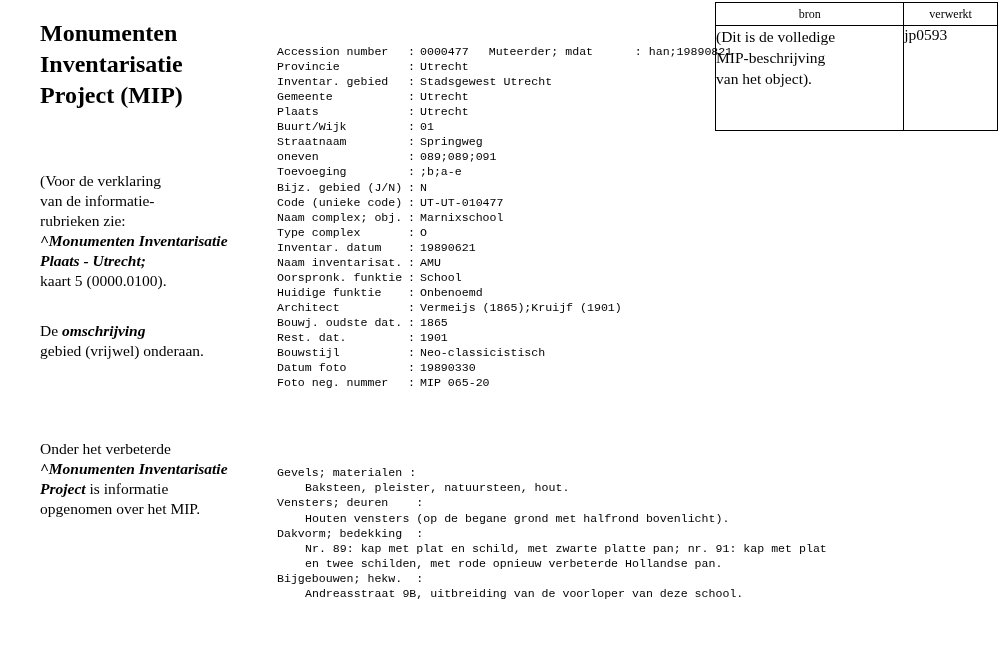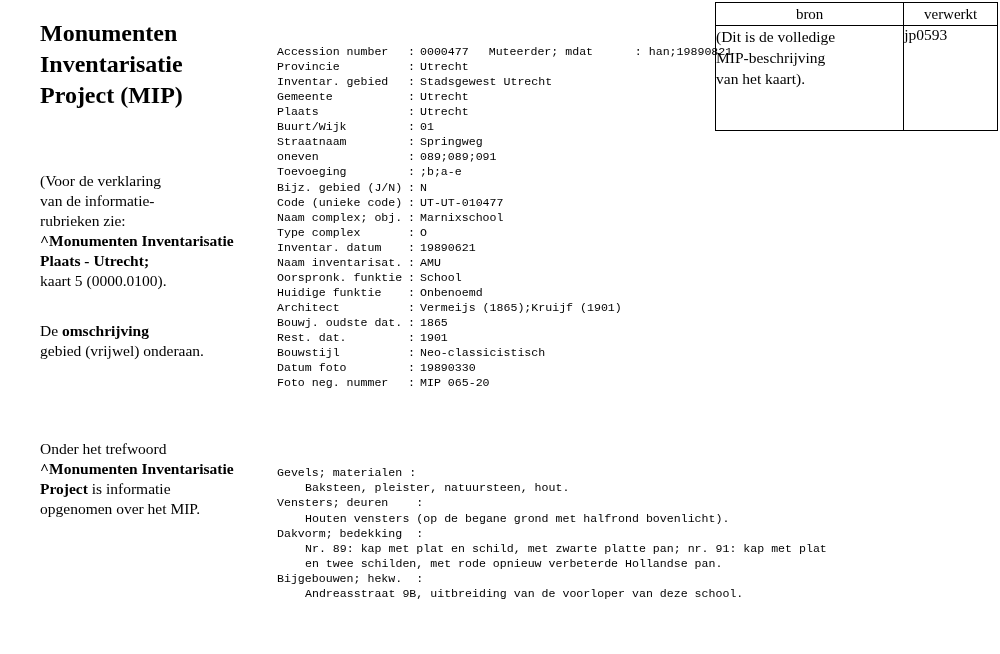--- a/index.html
+++ b/index.html
@@ -29,21 +29,21 @@
     line-height: 31px;
     font-weight: bold;
   }
   .note-block {
     font-size: 15.5px;
     line-height: 20px;
   }
   #note1 { margin-top: 60px; }
   #note2 { margin-top: 30px; }
   #note3 { margin-top: 78px; }
-  .bold { font-weight: bold; }
+  .bold { font-weight: bold; font-style: italic; }
 
   
   #record {
     position: absolute;
     left: 277px;
     top: 14px;
     width: 600px;
     font-family: "Liberation Mono", monospace;
     font-size: 11.6px;
     line-height: 15.05px;
@@ -81,21 +81,21 @@
     font-family: "Liberation Serif", serif;
   }
   #right-table td, #right-table th {
     border: 1.5px solid #000;
     padding: 0;
     vertical-align: top;
   }
   .th-cell {
     text-align: center;
     font-weight: normal;
-    font-size: 15px;
+    font-size: 12px;
     height: 22px;
     line-height: 22px;
   }
   .col-bron { width: 188px; }
   .col-verwerkt { width: 93px; }
   .body-bron {
     font-size: 15.5px;
     line-height: 21px;
     padding: 8px 10px 8px 8px;
     height: 104px;
@@ -123,21 +123,21 @@
     <div class="bold">Plaats - Utrecht;</div>
     <div>kaart 5 (0000.0100).</div>
   </div>
 
   <div class="note-block" id="note2">
     <div><span>De </span><span class="bold">omschrijving</span></div>
     <div>gebied (vrijwel) onderaan.</div>
   </div>
 
   <div class="note-block" id="note3">
-    <div>Onder het trefwoord</div>
+    <div>Onder het verbeterde</div>
     <div class="bold">^Monumenten Inventarisatie</div>
     <div><span class="bold">Project</span><span> is informatie</span></div>
     <div>opgenomen over het MIP.</div>
   </div>
 </div>
 
 <div id="record">
   <div id="record-fields"><span class="rec-row"><span class="rec-label">Accession number</span><span class="rec-colon">:</span><span class="rec-val">0000477</span><span class="extra-col">Muteerder; mdat      : han;19890821</span></span><span class="rec-row"><span class="rec-label">Provincie</span><span class="rec-colon">:</span><span class="rec-val">Utrecht</span></span><span class="rec-row"><span class="rec-label">Inventar. gebied</span><span class="rec-colon">:</span><span class="rec-val">Stadsgewest Utrecht</span></span><span class="rec-row"><span class="rec-label">Gemeente</span><span class="rec-colon">:</span><span class="rec-val">Utrecht</span></span><span class="rec-row"><span class="rec-label">Plaats</span><span class="rec-colon">:</span><span class="rec-val">Utrecht</span></span><span class="rec-row"><span class="rec-label">Buurt/Wijk</span><span class="rec-colon">:</span><span class="rec-val">01</span></span><span class="rec-row"><span class="rec-label">Straatnaam</span><span class="rec-colon">:</span><span class="rec-val">Springweg</span></span><span class="rec-row"><span class="rec-label">oneven</span><span class="rec-colon">:</span><span class="rec-val">089;089;091</span></span><span class="rec-row"><span class="rec-label">Toevoeging</span><span class="rec-colon">:</span><span class="rec-val">;b;a-e</span></span><span class="rec-row"><span class="rec-label">Bijz. gebied (J/N)</span><span class="rec-colon">:</span><span class="rec-val">N</span></span><span class="rec-row"><span class="rec-label">Code (unieke code)</span><span class="rec-colon">:</span><span class="rec-val">UT-UT-010477</span></span><span class="rec-row"><span class="rec-label">Naam complex; obj.</span><span class="rec-colon">:</span><span class="rec-val">Marnixschool</span></span><span class="rec-row"><span class="rec-label">Type complex</span><span class="rec-colon">:</span><span class="rec-val">O</span></span><span class="rec-row"><span class="rec-label">Inventar. datum</span><span class="rec-colon">:</span><span class="rec-val">19890621</span></span><span class="rec-row"><span class="rec-label">Naam inventarisat.</span><span class="rec-colon">:</span><span class="rec-val">AMU</span></span><span class="rec-row"><span class="rec-label">Oorspronk. funktie</span><span class="rec-colon">:</span><span class="rec-val">School</span></span><span class="rec-row"><span class="rec-label">Huidige funktie</span><span class="rec-colon">:</span><span class="rec-val">Onbenoemd</span></span><span class="rec-row"><span class="rec-label">Architect</span><span class="rec-colon">:</span><span class="rec-val">Vermeijs (1865);Kruijf (1901)</span></span><span class="rec-row"><span class="rec-label">Bouwj. oudste dat.</span><span class="rec-colon">:</span><span class="rec-val">1865</span></span><span class="rec-row"><span class="rec-label">Rest. dat.</span><span class="rec-colon">:</span><span class="rec-val">1901</span></span><span class="rec-row"><span class="rec-label">Bouwstijl</span><span class="rec-colon">:</span><span class="rec-val">Neo-classicistisch</span></span><span class="rec-row"><span class="rec-label">Datum foto</span><span class="rec-colon">:</span><span class="rec-val">19890330</span></span><span class="rec-row"><span class="rec-label">Foto neg. nummer</span><span class="rec-colon">:</span><span class="rec-val">MIP 065-20</span></span></div>
   <span class="gap"></span>
   <div id="record-sections-a"><span class="sec"><span class="sec-head">Gevels; materialen :</span><span class="sec-body"><span style="display: block;">Baksteen, pleister, natuursteen, hout.</span></span></span><span class="sec"><span class="sec-head">Vensters; deuren    :</span><span class="sec-body"><span style="display: block;">Houten vensters (op de begane grond met halfrond bovenlicht).</span></span></span><span class="sec"><span class="sec-head">Dakvorm; bedekking  :</span><span class="sec-body"><span style="display: block;">Nr. 89: kap met plat en schild, met zwarte platte pan; nr. 91: kap met plat</span><span style="display: block;">en twee schilden, met rode opnieuw verbeterde Hollandse pan.</span></span></span><span class="sec"><span class="sec-head">Bijgebouwen; hekw.  :</span><span class="sec-body"><span style="display: block;">Andreasstraat 9B, uitbreiding van de voorloper van deze school.</span></span></span></div>
@@ -148,18 +148,18 @@
 <table id="right-table">
   <tbody>
       <tr>
     <th class="th-cell col-bron">bron</th>
     <th class="th-cell col-verwerkt">verwerkt</th>
   </tr>
   <tr>
     <td class="body-bron">
       <div>(Dit is de volledige</div>
       <div>MIP-beschrijving</div>
-      <div>van het kaart).</div>
+      <div>van het object).</div>
     </td>
     <td class="body-verwerkt">jp0593</td>
   </tr>
 </tbody>
   </table>
 
 </body></html>

